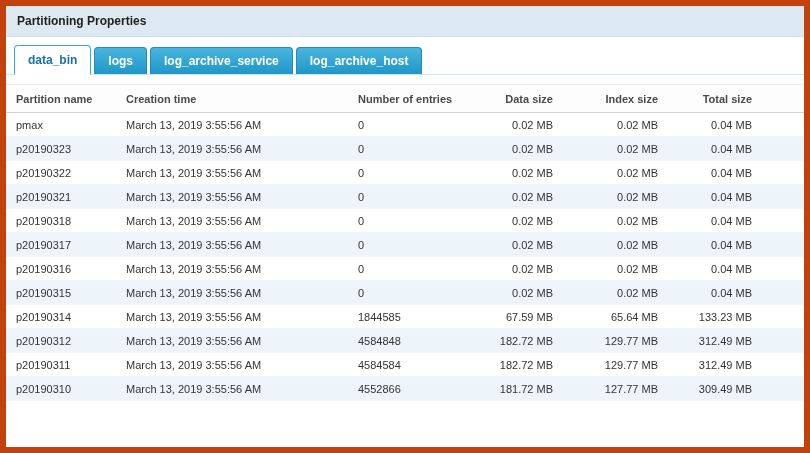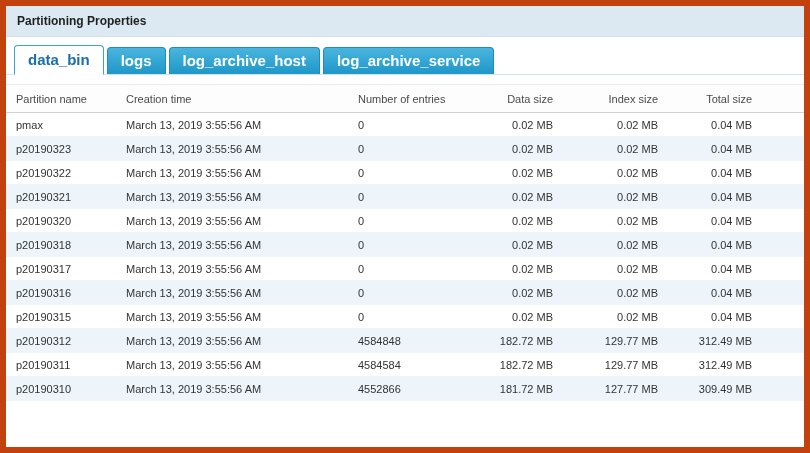--- a/index.html
+++ b/index.html
@@ -31,21 +31,21 @@
     gap: 3px;
     padding: 8px 8px 0 8px;
     border-bottom: 1px solid #cfe6f2;
     background: #ffffff;
   }
 
   .tab {
     height: 26px;
     line-height: 26px;
     padding: 0 13px;
-    font-size: 15px;
+    font-size: 12px;
     font-weight: bold;
     color: #ffffff;
     background: linear-gradient(#49b5de, #1f97c8);
     border: 1px solid #1e8dbd;
     border-bottom: none;
     border-radius: 4px 4px 0 0;
     cursor: pointer;
     white-space: nowrap;
   }
 
@@ -63,21 +63,21 @@
     width: 100%;
     border-collapse: collapse;
     table-layout: fixed;
     margin-top: 9px;
     font-size: 11px;
     color: #333333;
   }
 
   table.grid th {
     height: 27px;
-    font-weight: normal;
+    font-weight: bold;
     color: #4a4a4a;
     text-align: left;
     border-top: 1px solid #ececec;
     border-bottom: 1px solid #d2d2d2;
     padding: 0;
     background: #fdfdfd;
     white-space: nowrap;
     overflow: hidden;
   }
 
@@ -105,24 +105,24 @@
   </div>
 
   <div class="tab-bar">
     <div class="tab active">
       <span>data_bin</span>
     </div>
     <div class="tab">
       <span>logs</span>
     </div>
     <div class="tab">
+      <span>log_archive_service</span>
+    </div>
+    <div class="tab">
       <span>log_archive_host</span>
-    </div>
-    <div class="tab">
-      <span>log_archive_service</span>
     </div>
   </div>
 
   <table class="grid">
     <colgroup>
       <col style="width:120px">
       <col style="width:232px">
       <col style="width:130px">
       <col style="width:70px">
       <col style="width:105px">
@@ -171,29 +171,20 @@
         <tr>
           <td class="c1">p20190321</td>
           <td>March 13, 2019 3:55:56 AM</td>
           <td>0</td>
           <td class="num">0.02 MB</td>
           <td class="num">0.02 MB</td>
           <td class="num">0.04 MB</td>
           <td></td>
         </tr>
         <tr>
-          <td class="c1">p20190320</td>
-          <td>March 13, 2019 3:55:56 AM</td>
-          <td>0</td>
-          <td class="num">0.02 MB</td>
-          <td class="num">0.02 MB</td>
-          <td class="num">0.04 MB</td>
-          <td></td>
-        </tr>
-        <tr>
           <td class="c1">p20190318</td>
           <td>March 13, 2019 3:55:56 AM</td>
           <td>0</td>
           <td class="num">0.02 MB</td>
           <td class="num">0.02 MB</td>
           <td class="num">0.04 MB</td>
           <td></td>
         </tr>
         <tr>
           <td class="c1">p20190317</td>
@@ -213,20 +204,29 @@
           <td class="num">0.04 MB</td>
           <td></td>
         </tr>
         <tr>
           <td class="c1">p20190315</td>
           <td>March 13, 2019 3:55:56 AM</td>
           <td>0</td>
           <td class="num">0.02 MB</td>
           <td class="num">0.02 MB</td>
           <td class="num">0.04 MB</td>
+          <td></td>
+        </tr>
+        <tr>
+          <td class="c1">p20190314</td>
+          <td>March 13, 2019 3:55:56 AM</td>
+          <td>1844585</td>
+          <td class="num">67.59 MB</td>
+          <td class="num">65.64 MB</td>
+          <td class="num">133.23 MB</td>
           <td></td>
         </tr>
         <tr>
           <td class="c1">p20190312</td>
           <td>March 13, 2019 3:55:56 AM</td>
           <td>4584848</td>
           <td class="num">182.72 MB</td>
           <td class="num">129.77 MB</td>
           <td class="num">312.49 MB</td>
           <td></td>

